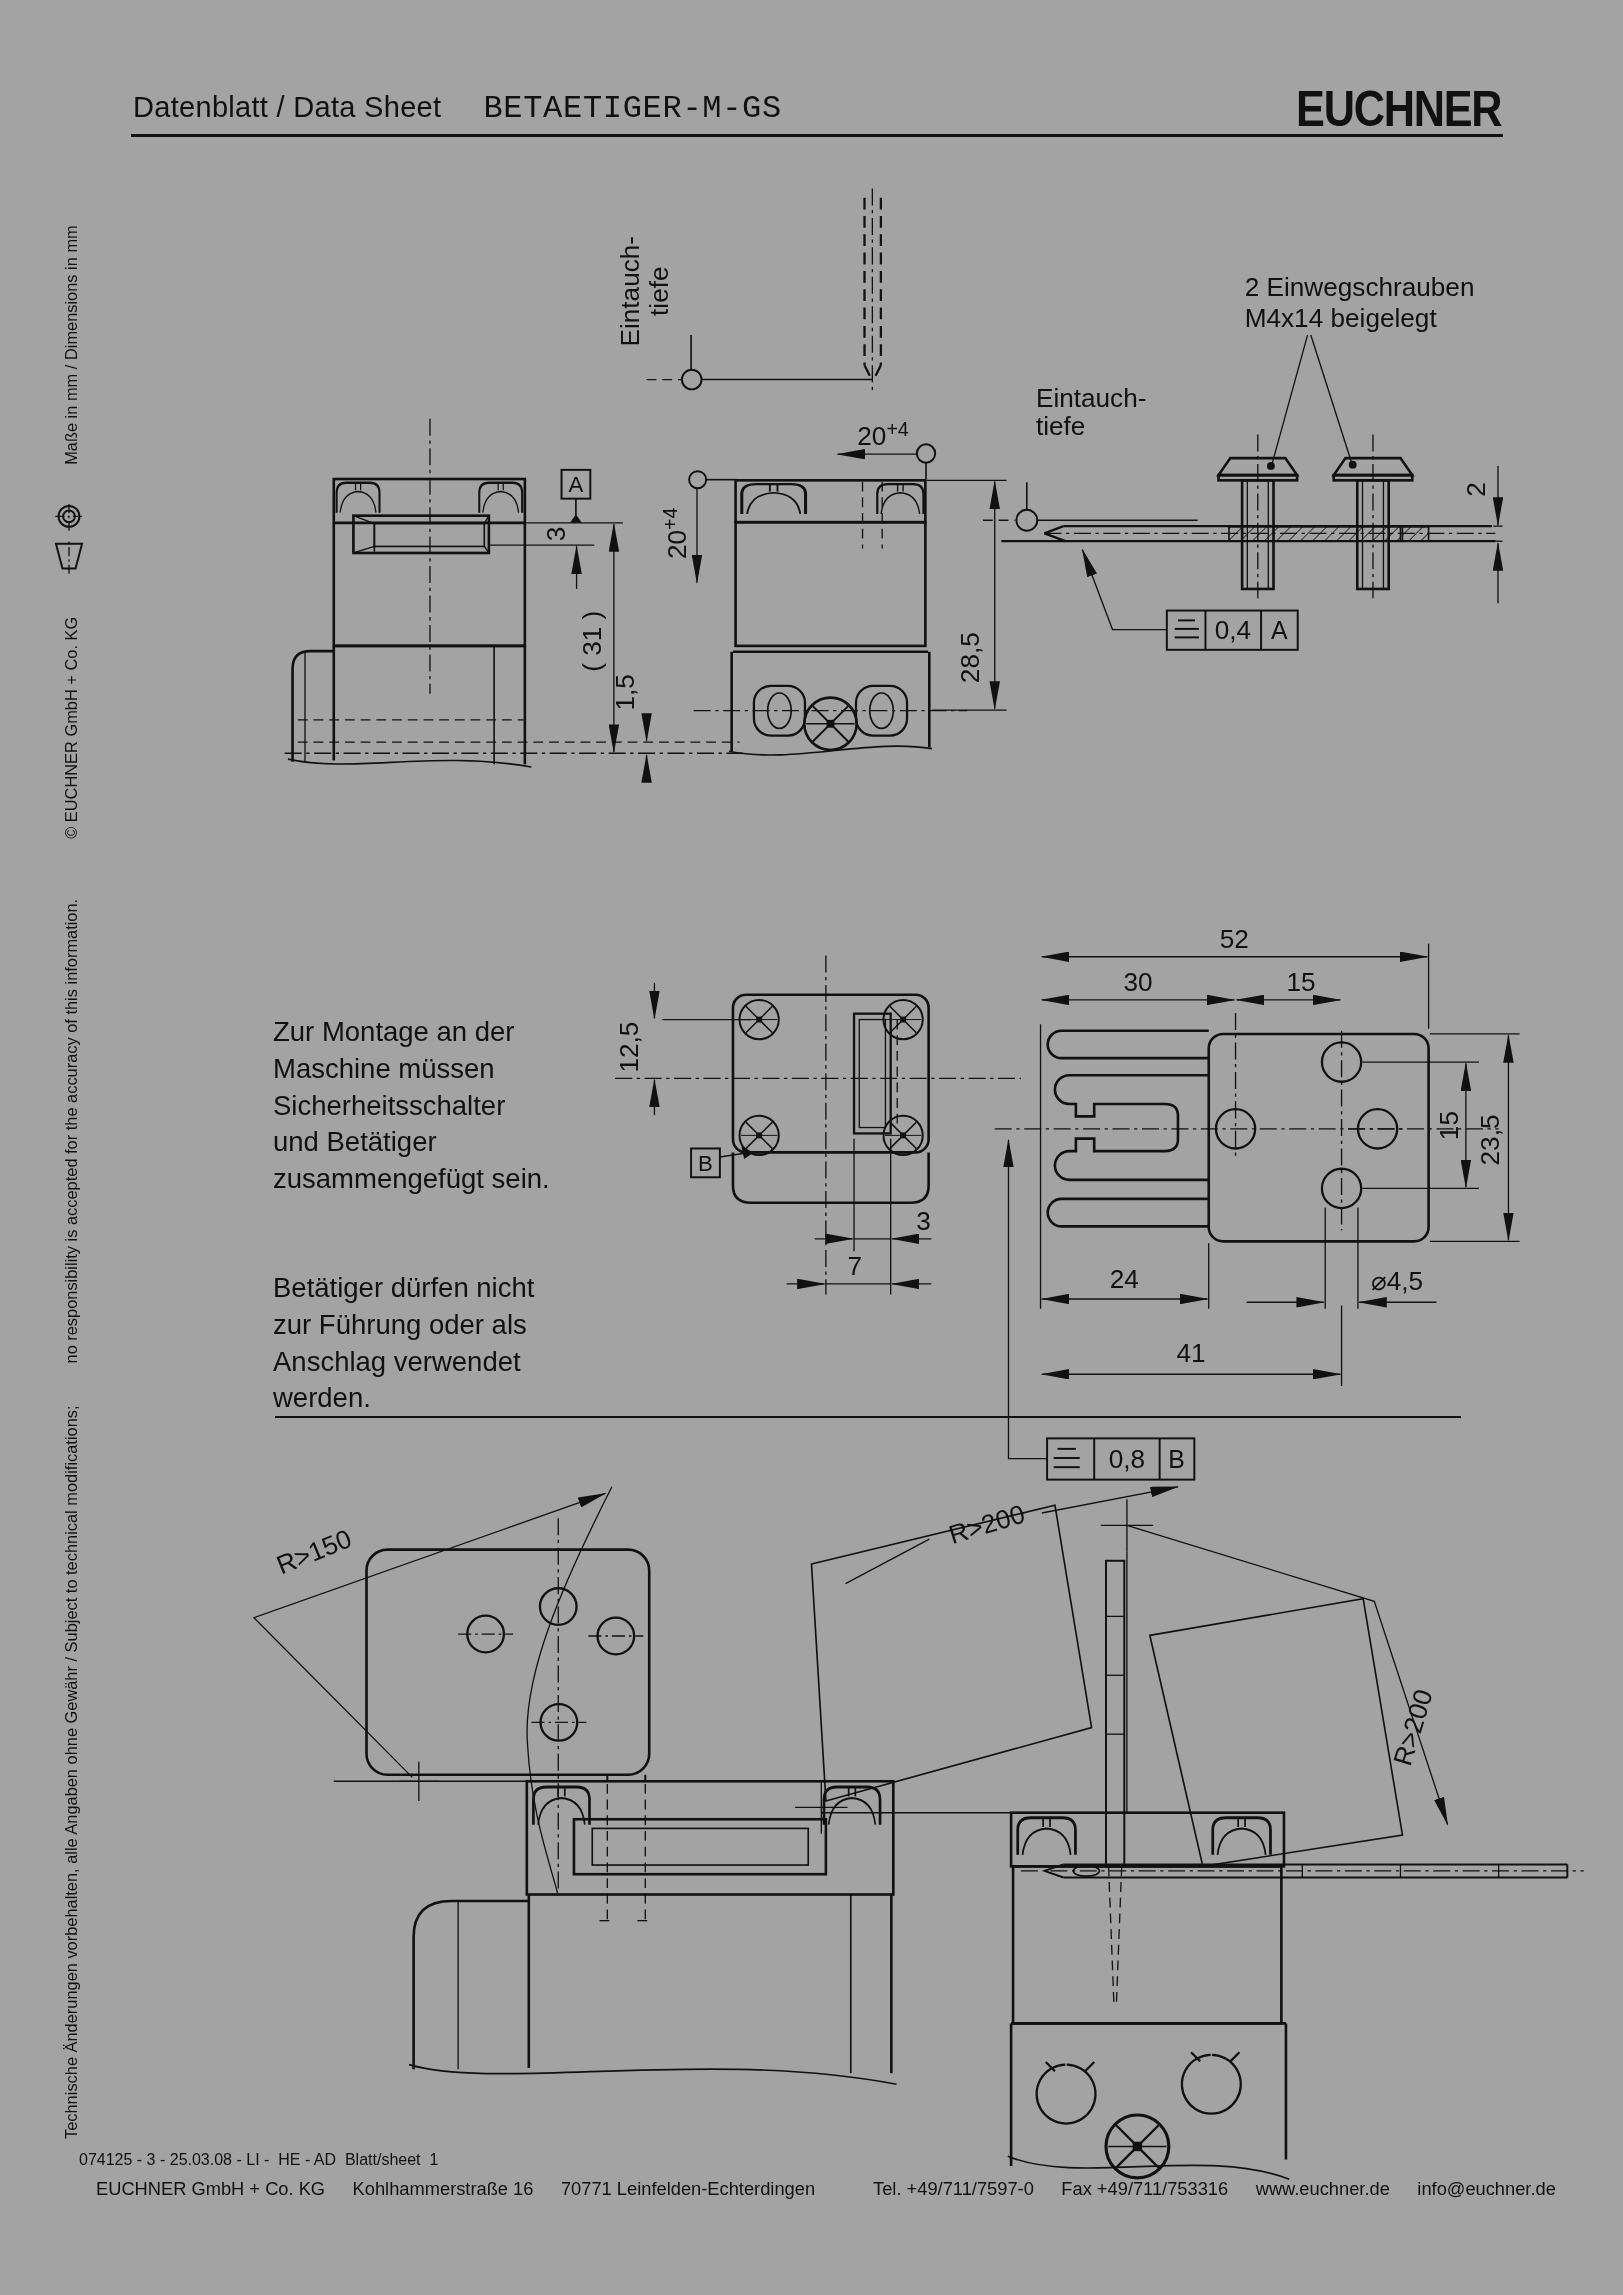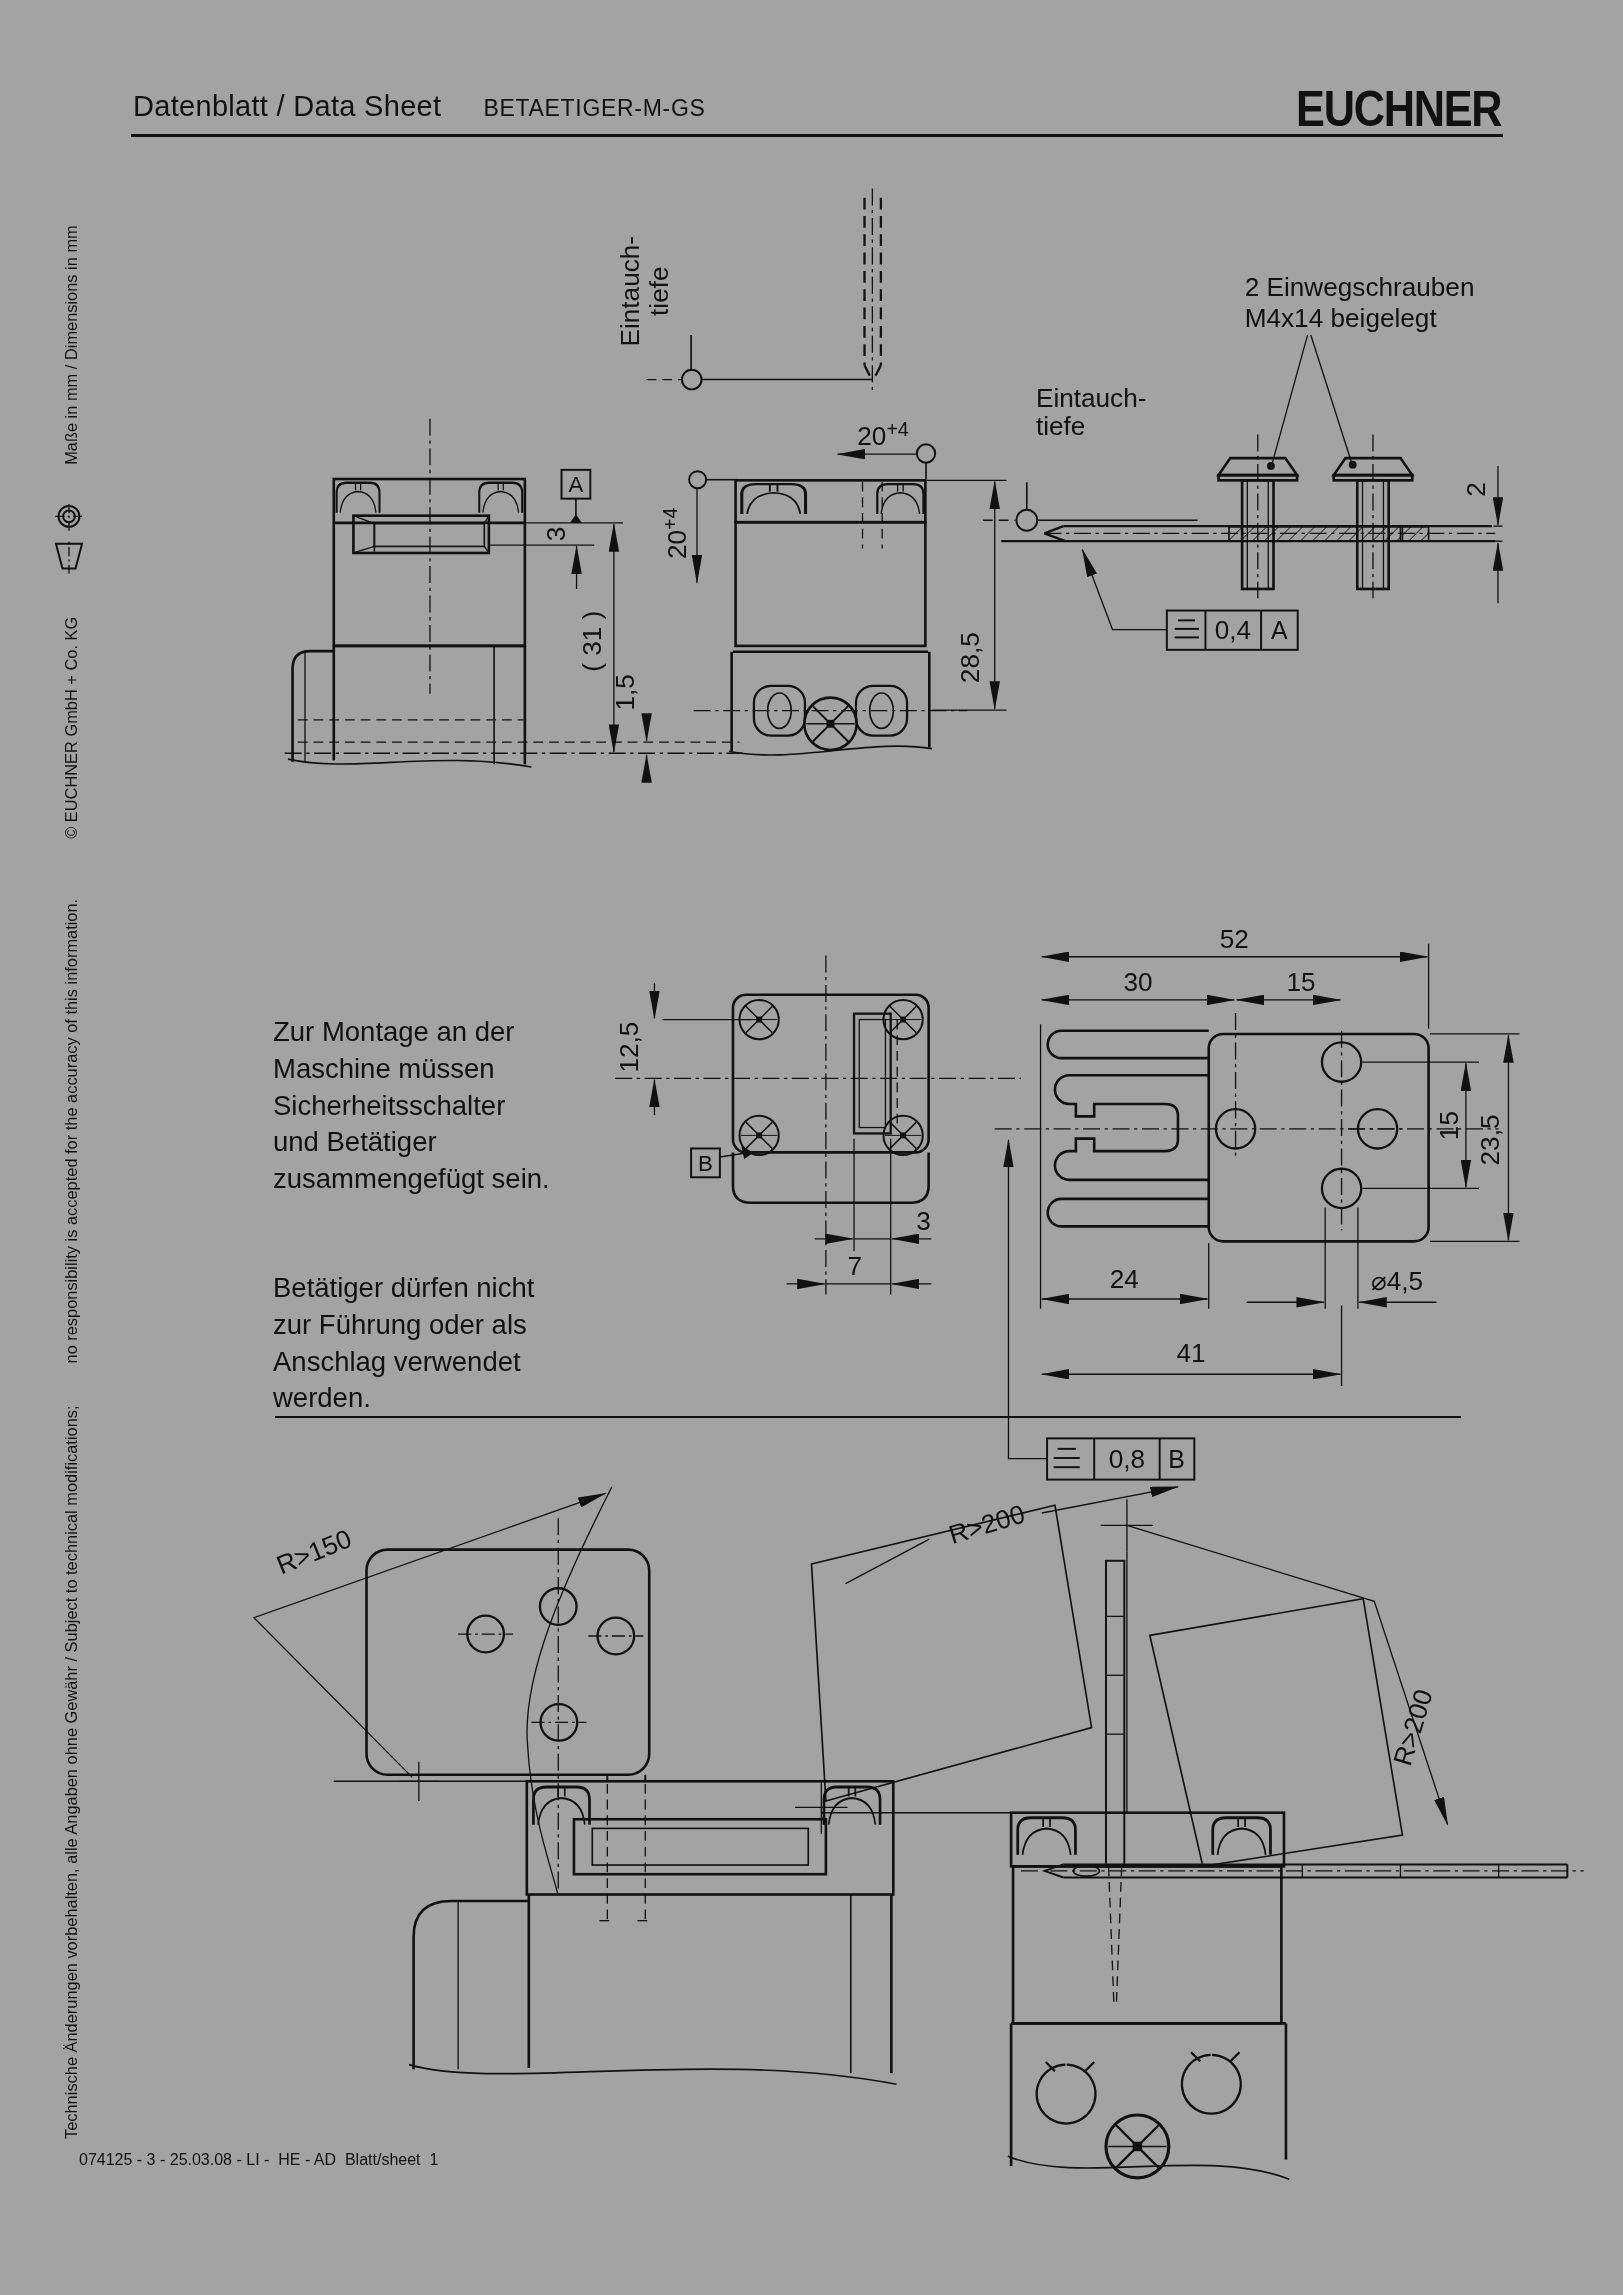--- a/index.html
+++ b/index.html
@@ -1,20 +1,20 @@
 <!DOCTYPE html>
 <html style="font-size:10.5px"><head>
 <meta charset="utf-8">
 <style>
   html,body{margin:0;padding:0;background:#888;}
   #page{position:relative;width:1623px;height:2295px;background:#a3a3a3;overflow:hidden;
         font-family:"Liberation Sans",sans-serif;color:#111;}
   .hdr-row{position:absolute;left:133px;top:90px;display:flex;gap:42px;align-items:baseline;}
   .hdr-title{font-size:29px;letter-spacing:0.3px;}
-  .hdr-product{font-size:23px;letter-spacing:0.7px;}
+  .hdr-product{font-size:32px;letter-spacing:0.7px;font-family:Liberation Mono, monospace;}
   .hdr-logo{position:absolute;right:122px;top:82px;font-size:46px;font-weight:bold;
             letter-spacing:-1.3px;transform:scaleX(0.94) scaleY(1.08);transform-origin:right center;}
   .hdr-rule{position:absolute;left:131px;top:134px;width:1372px;height:2.6px;background:#111;}
   .sidebar{position:absolute;left:56px;top:2139px;width:1964px;height:30px;
            transform:rotate(-90deg);transform-origin:0 0;display:flex;align-items:center;
            font-size:16.4px;white-space:nowrap;}
   .sb-gap1{margin-right:42px;} .sb-gap2{margin-right:60px;} .sb-gap3{margin-right:43px;} .sb-gap4{margin-right:29px;}
   .note{position:absolute;left:257px;top:977px;width:445px;font-size:27.5px;line-height:1.34;
         white-space:pre-line;}
   .note p{margin:0 0 35px 16px;}
@@ -433,15 +433,24 @@
       <line x1="1545" y1="3092" x2="1545" y2="3310" stroke-width="4"></line>
       <line x1="1965" y1="3092" x2="1965" y2="3300" stroke-width="4"></line>
       <path d="M1628,3155 a45,45 0 1 0 2,0 M1612,3165 l-14,-14 M1658,3165 l14,-14" stroke-width="3.5"></path>
       <path d="M1850,3140 a45,45 0 1 0 2,0 M1834,3150 l-14,-14 M1880,3150 l14,-14" stroke-width="3.5"></path>
       <use href="#pozi" transform="translate(1738,3280) scale(1.2)"></use>
       <path d="M1540,3295 C1650,3340 1840,3280 1970,3330" stroke-width="2.5"></path>
     </g>
   </svg>
 
   <div class="footer1">074125 - 3 - 25.03.08 - LI -  HE - AD  Blatt/sheet  1</div>
+  <div class="footer2">
+    <span class="f-g1">EUCHNER GmbH + Co. KG</span>
+    <span class="f-g2">Kohlhammerstraße 16</span>
+    <span class="f-g3">70771 Leinfelden-Echterdingen</span>
+    <span class="f-g4">Tel. +49/711/7597-0</span>
+    <span class="f-g5">Fax +49/711/753316</span>
+    <span class="f-g6">www.euchner.de</span>
+    <span>info@euchner.de</span>
+  </div>
 
 </div>
 
 
 </body></html>

